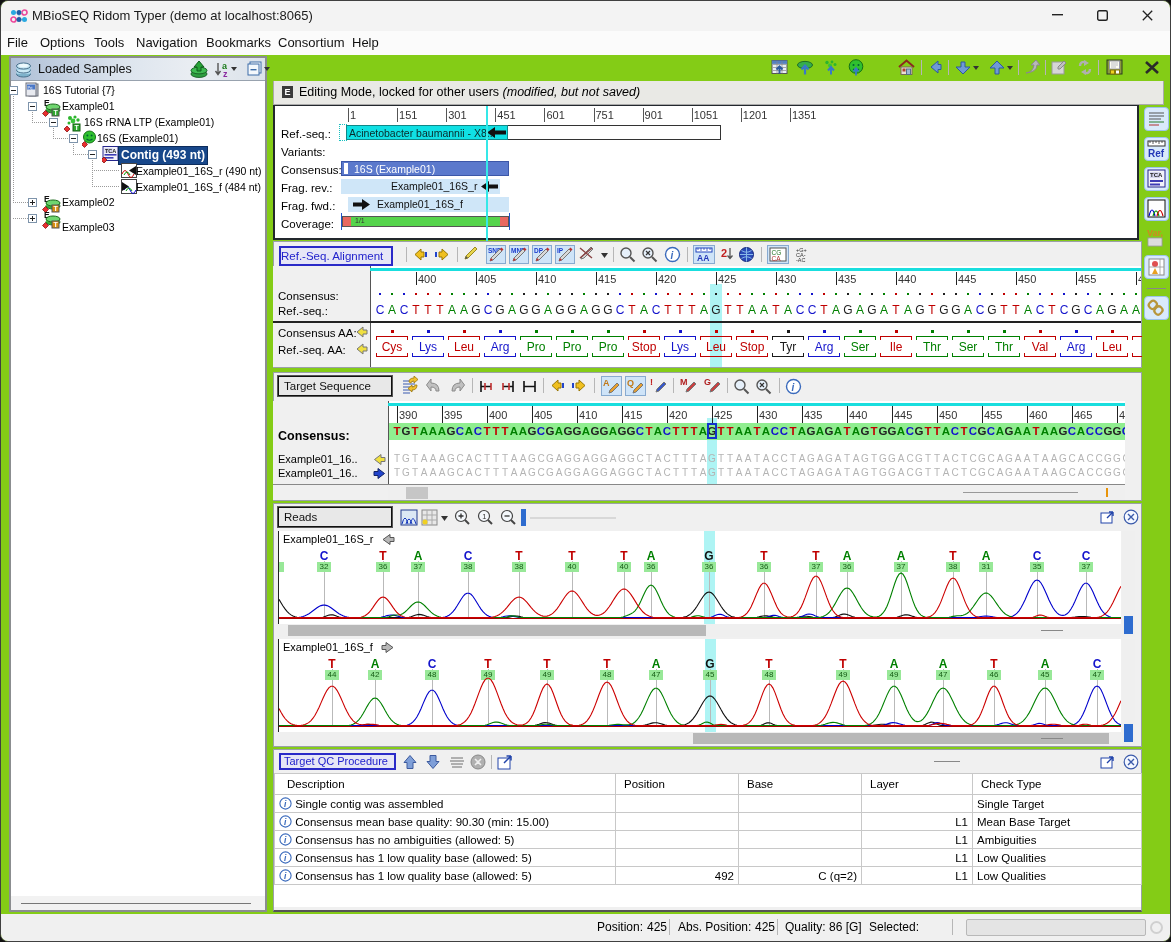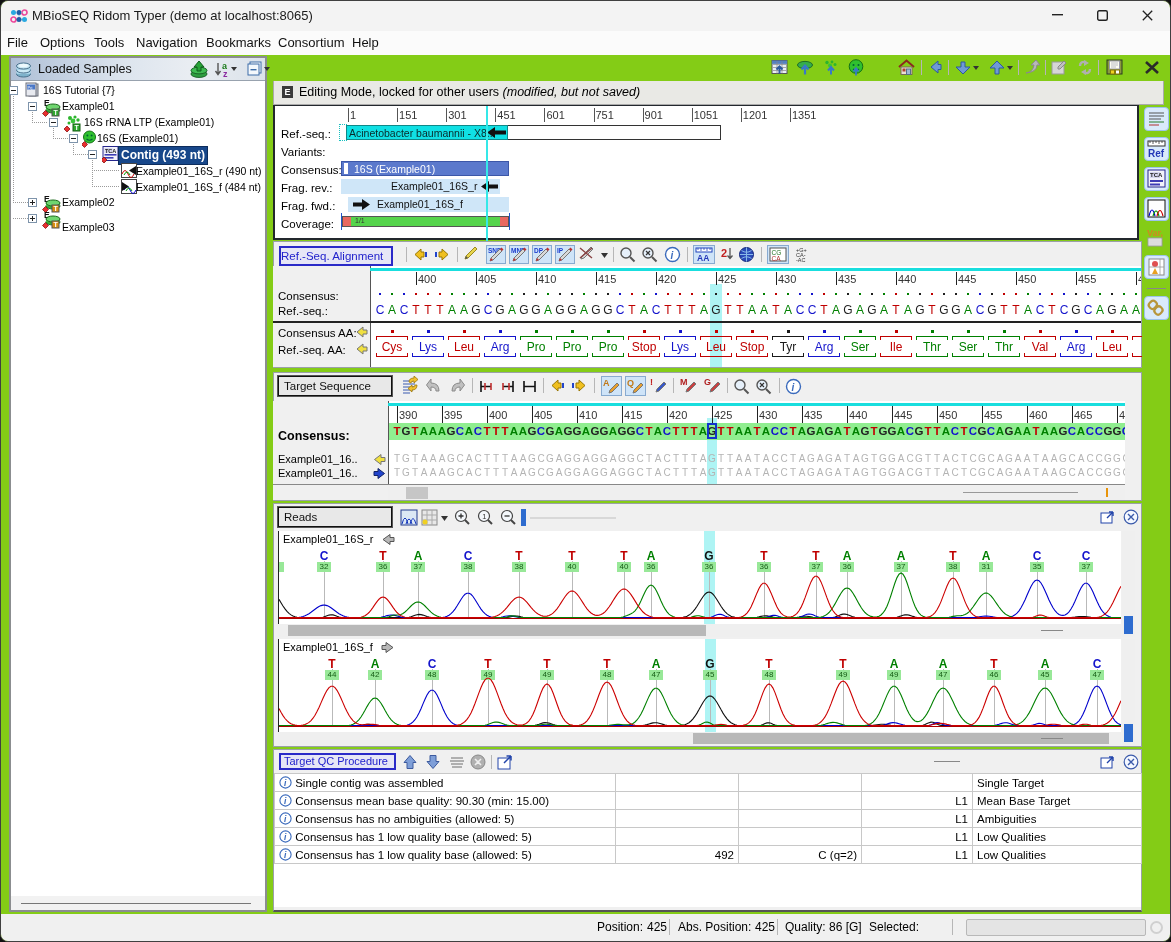--- a/index.html
+++ b/index.html
@@ -1392,20 +1392,27 @@
     <div class="abs" style="left:273px;top:772px;width:867px;height:134px;background:#fff">
       <table class="qc" style="width:867px;table-layout:fixed">
         <colgroup>
           <col style="width:341px">
           <col style="width:123px">
           <col style="width:123px">
           <col style="width:111px">
           <col style="width:169px">
         </colgroup>
         <tbody>
+          <tr style="height:21px">
+            <th style="padding-left:12px">Description</th>
+            <th style="padding-left:8px">Position</th>
+            <th style="padding-left:8px">Base</th>
+            <th style="padding-left:8px">Layer</th>
+            <th style="padding-left:8px">Check Type</th>
+          </tr>
           <tr>
             <td><svg width="13" height="13" viewBox="0 0 13 13" style="vertical-align:-2px">
                 <circle cx="6.5" cy="6.5" r="5.6" fill="#fff" stroke="#3a6abc" stroke-width="1.1"></circle>
                 <text x="5" y="10" font-size="8.5" font-style="italic" font-weight="bold" fill="#3a6abc">i</text>
               </svg> Single contig was assembled</td>
             <td style="text-align:right"></td>
             <td style="text-align:right"></td>
             <td style="text-align:right"></td>
             <td>Single Target</td>
           </tr>

